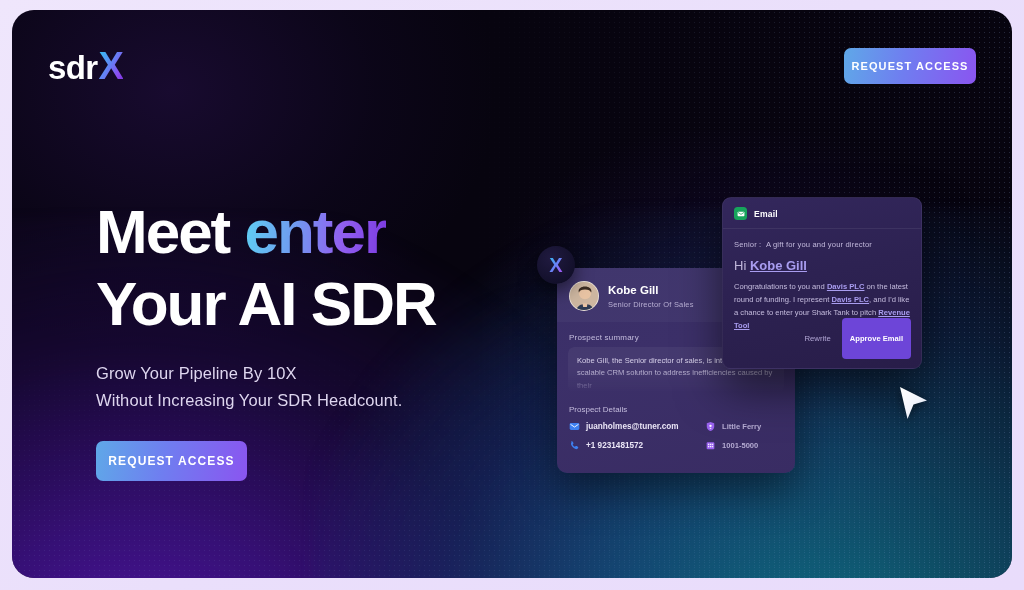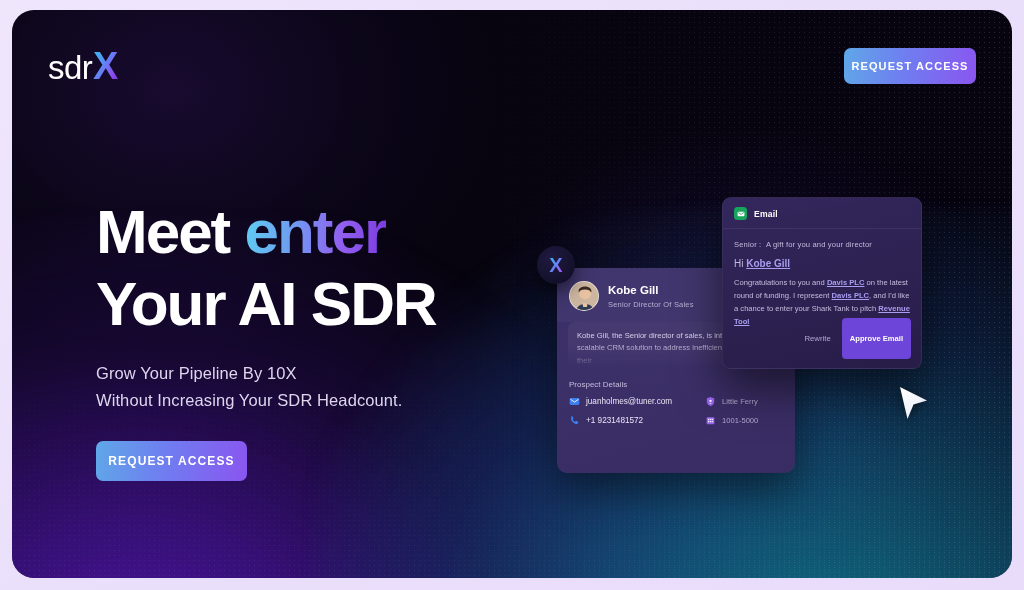--- a/index.html
+++ b/index.html
@@ -138,21 +138,21 @@
     display: flex;
     align-items: baseline;
     font-size: 32px;
     font-weight: 700;
     letter-spacing: -0.5px;
     line-height: 1;
     user-select: none;
   }
   .logo-sdr {
     color: #ffffff;
-    font-weight: 400;
+    font-weight: 700;
     font-size: 33px;
     letter-spacing: -0.6px;
   }
   .logo-x {
     font-size: 38px;
     font-weight: 800;
     background: linear-gradient(120deg, #2fc6f0 0%, #5b8df6 40%, #8b4df0 75%, #7a2ddb 100%);
     -webkit-background-clip: text;
     background-clip: text;
     color: transparent;
@@ -290,20 +290,21 @@
     font-size: 8px;
     color: #c3bbdc;
     padding: 12px 12px 7px 12px;
   }
   .detail-rows {
     padding: 0 12px;
     display: grid;
     grid-template-columns: 132px 1fr;
     row-gap: 8px;
     column-gap: 4px;
+    font-weight: bold;
   }
   .drow {
     display: flex;
     align-items: center;
     gap: 6px;
   }
   .drow .txt {
     font-size: 8.2px;
     color: #eae5f6;
     white-space: nowrap;
@@ -372,21 +373,21 @@
     letter-spacing: 0.2px;
   }
   .email-subject {
     padding: 11px 11px 0 11px;
     font-size: 7.6px;
     color: #c0b7da;
     letter-spacing: 0.15px;
   }
   .email-greet {
     padding: 9px 11px 0 11px;
-    font-size: 10px;
+    font-size: 13px;
     color: #c0b7da;
   }
   .email-body {
     padding: 7px 11px 0 11px;
     font-size: 7.6px;
     line-height: 1.72;
     color: #c4bbdd;
   }
   .lnk {
     color: #a99df0;
@@ -479,20 +480,21 @@
               <path d="M5.5 30c.8-5.2 4.6-8 9.5-8s8.7 2.8 9.5 8z" fill="#2c3a52"></path>
               <path d="M12.6 21.6h4.8l-.5 3.4h-3.8z" fill="#e8c3a3"></path>
             </svg>
           </div>
           <div>
             <div class="p-name">Kobe Gill</div>
             <div class="p-role">Senior Director Of Sales</div>
           </div>
         </div>
 
+        <div class="sec-label">Prospect summary</div>
         <div class="summary-box">Kobe Gill, the Senior director of sales, is interested in a scalable CRM solution to address inefficiencies caused by their</div>
 
         <div class="details-label">Prospect Details</div>
         <div class="detail-rows">
 
           <div class="drow">
             <svg class="ico" width="11" height="11" viewBox="0 0 16 16">
               <rect x="1" y="3" width="14" height="10" rx="2" fill="#3d7ff0"></rect>
               <path d="M2.6 5.1l5.4 3.7 5.4-3.7" stroke="#ffffff" stroke-width="1.3" fill="none" stroke-linecap="round"></path>
             </svg>

